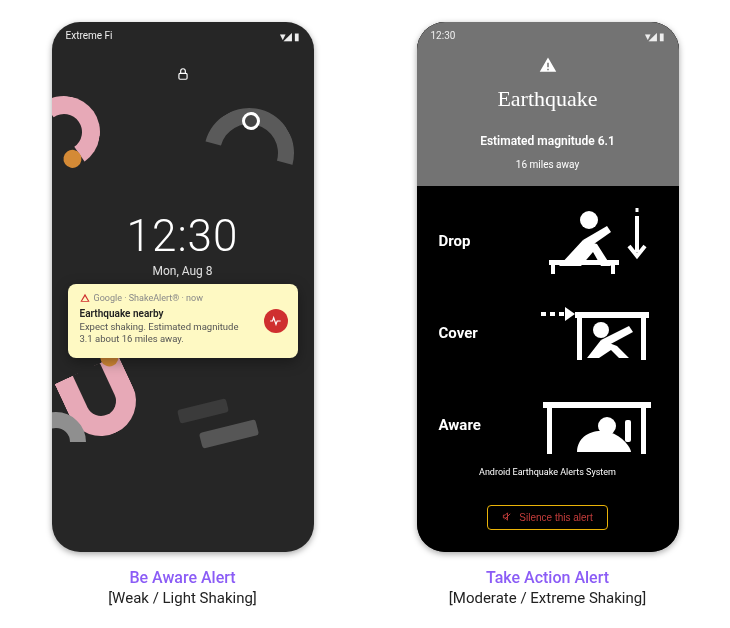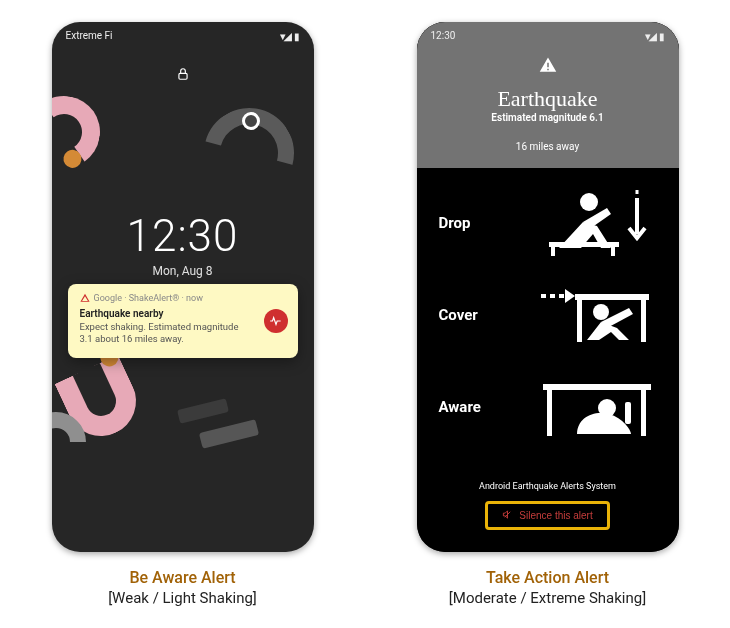--- a/index.html
+++ b/index.html
@@ -131,41 +131,41 @@
   .warn-ico svg{ display:block; }
   
   .takeover{ position:absolute; inset:0; background:#000; color:#fff; }
   .redhdr{
     background:#737373;
     padding:34px 10px 16px;
     text-align:center;
   }
   .redhdr .warn{ margin-bottom:8px; }
   .eq-title{ font-family: Georgia, 'Times New Roman', serif; font-size:22px; }
-  .eq-sub{ font-size:10px; font-weight:600; margin-top:0;text-align:center; }
-  .eq-dist{ font-size:10px; margin-top:18px; }
+  .eq-sub{ font-size:12px; font-weight:600; margin-top:22px;text-align:center; }
+  .eq-dist{ font-size:10px; margin-top:11px; }
   .steps{ padding:16px 22px 0; }
   .step{ display:flex; align-items:center; justify-content:space-between;
          margin-bottom:14px; min-height:78px;gap:13px; }
   .step .lbl{ font-size:15px; font-weight:700; }
   .step svg{ display:block; }
   .footer{
     position:absolute; bottom:22px; width:100%;
     text-align:center;
   }
-  .sysname{ font-size:9px; margin-bottom:10px; }
+  .sysname{ font-size:9px; margin-bottom:28px; }
   .silence{
     display:inline-flex; align-items:center; gap:6px;
-    border:3px solid #eab308; color:#c63d3b;
+    border:1px solid #eab308; color:#c63d3b;
     font-size:10px; padding:5px 14px; border-radius:4px;
     background:transparent;
   }
   
   .caption{ margin-top:16px; text-align:center; }
-  .cap-title{ font-size:16px; color:#a16207; font-weight:500; }
+  .cap-title{ font-size:16px; color:#8b5cf6; font-weight:500; }
   .cap-sub{ font-size:15px; color:#222; margin-top:2px; }
 </style>
 </head>
 <body>
 
 <div class="row">
 
   <div class="col">
     <div class="phone">
       <div class="statusbar">

